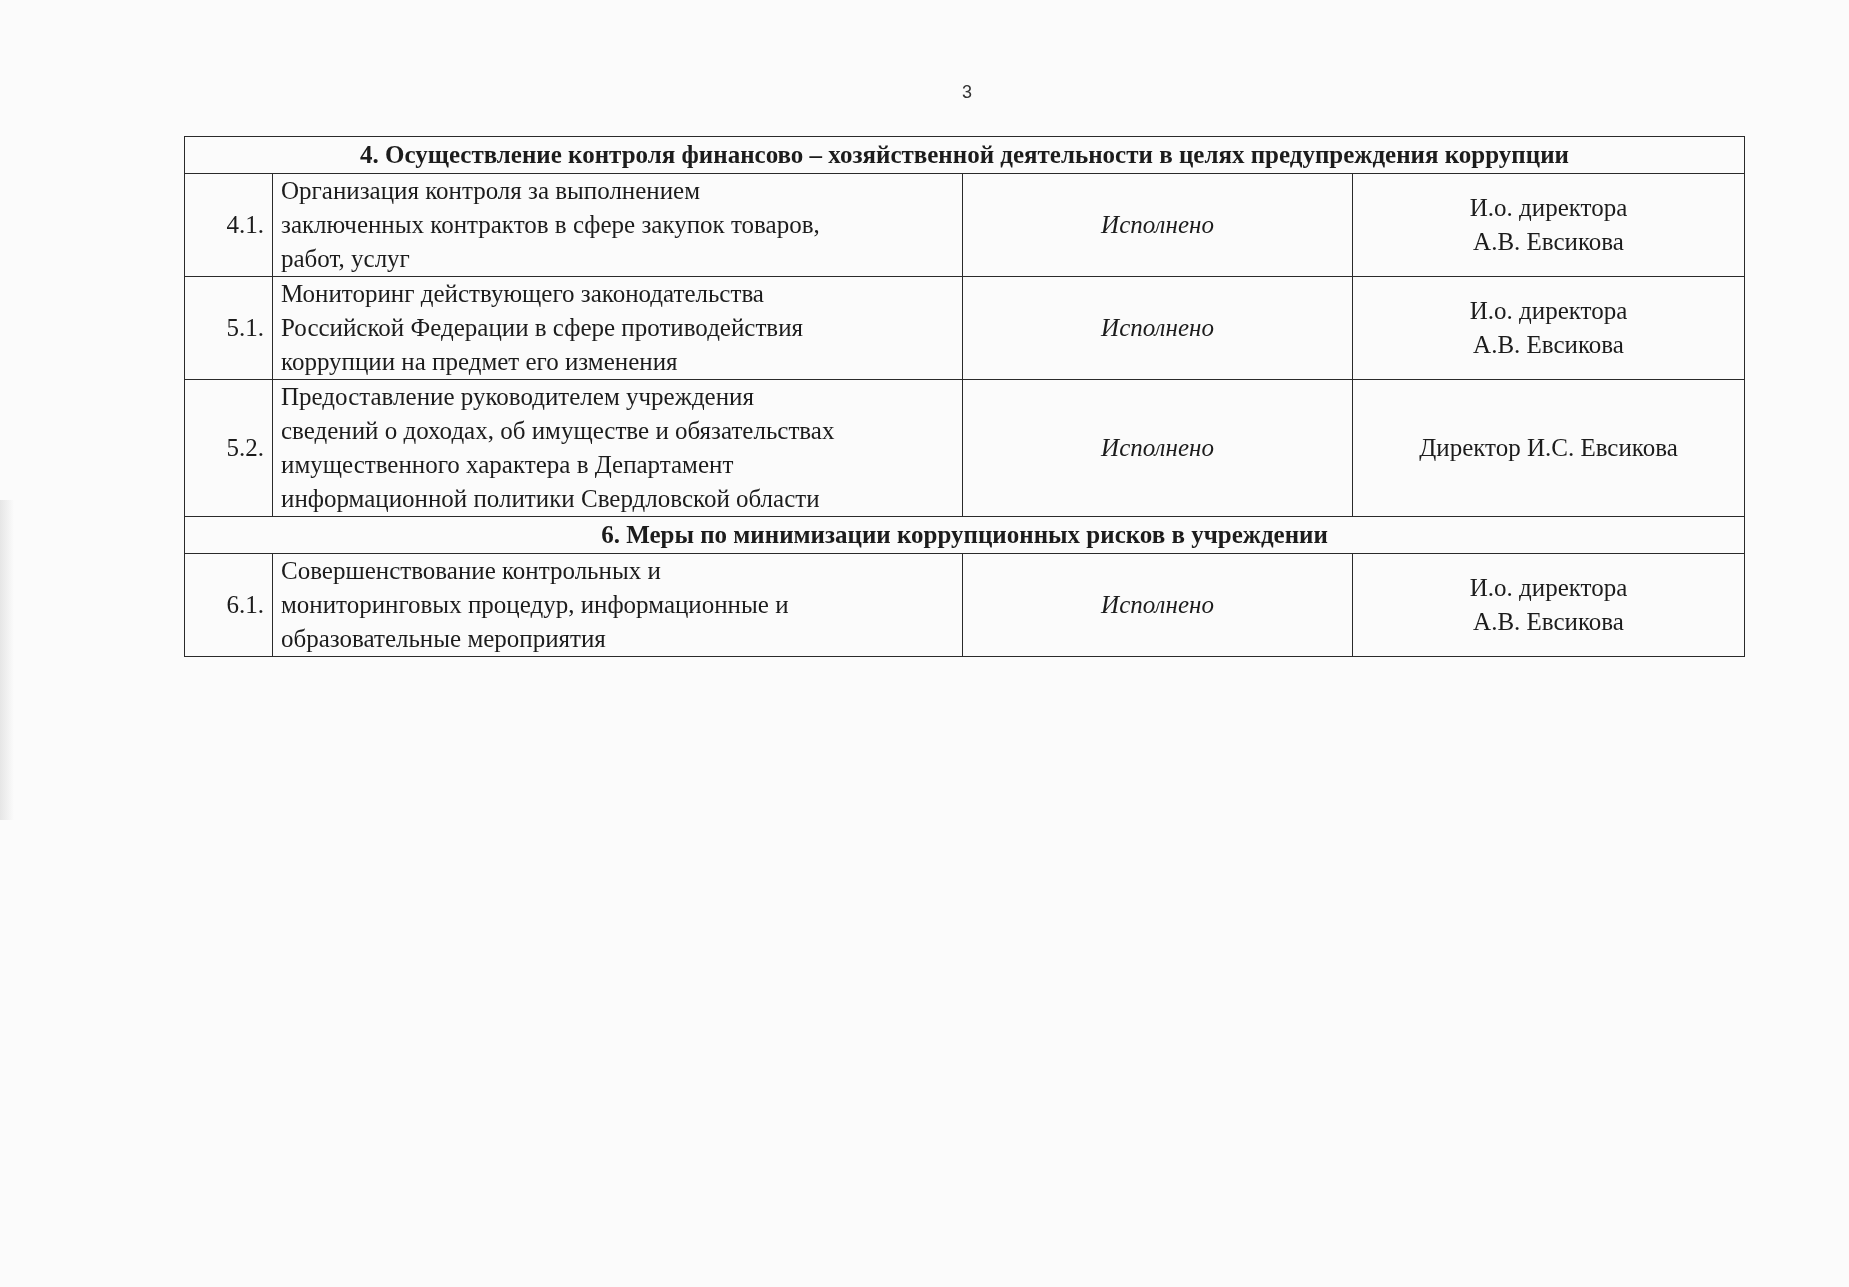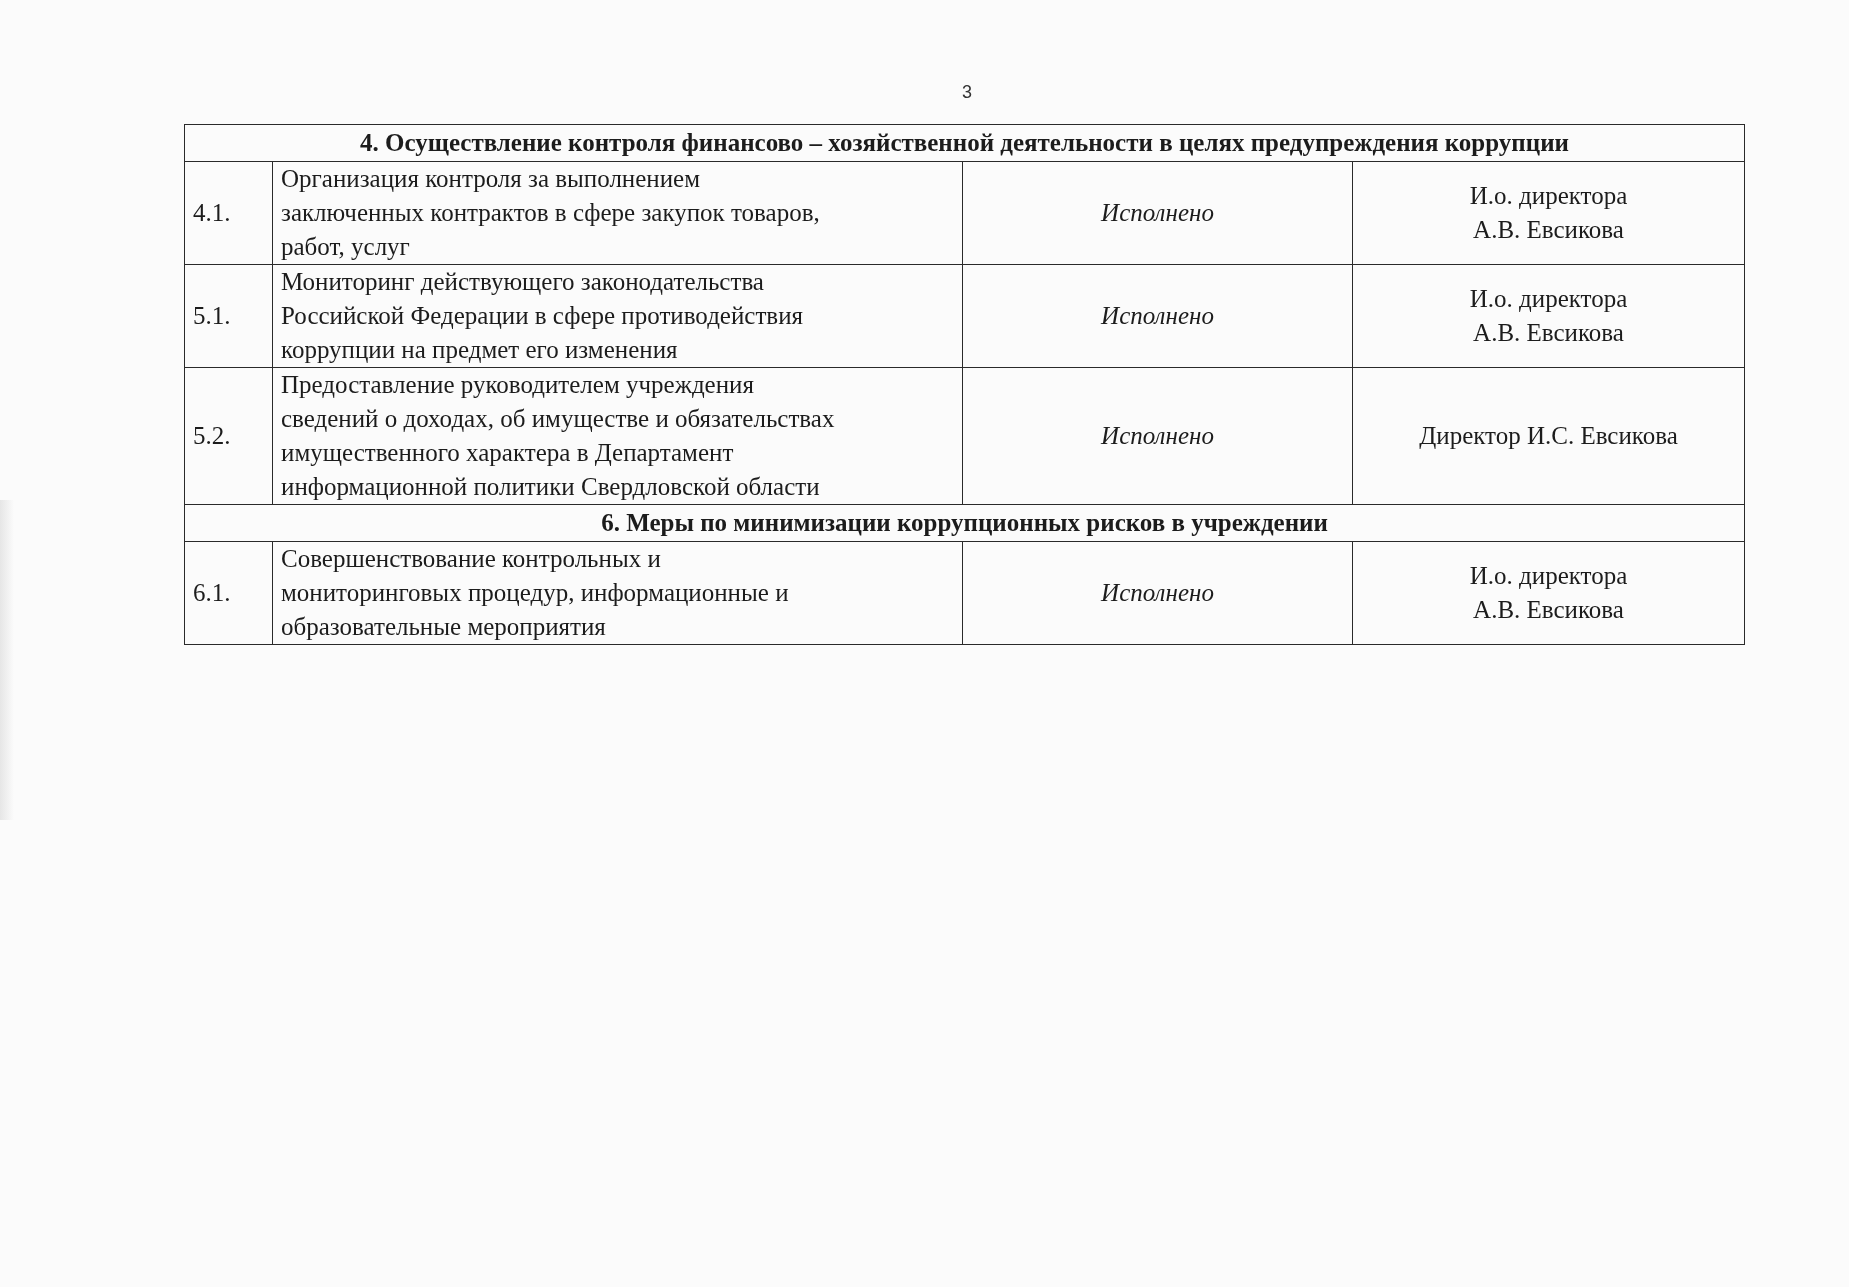--- a/index.html
+++ b/index.html
@@ -10,41 +10,41 @@
       overflow: hidden;
       font-family: "Liberation Serif", "DejaVu Serif", serif;
       color: #1c1c1c;
     }
     .page-number {
       position: absolute; left: 962px; top: 82px;
       font-family: "Liberation Sans", sans-serif;
       font-size: 18px; color: #333;
     }
     table.plan {
-      position: absolute; left: 184px; top: 124px;
+      position: absolute; left: 184px; top: 136px;
       width: 1560px;
       border-collapse: collapse;
       table-layout: fixed;
       font-size: 25px;
       line-height: 34px;
     }
     table.plan td {
       border: 1.5px solid #2a2a2a;
       vertical-align: middle;
       padding: 0 8px;
     }
     td.section {
       text-align: center;
       font-weight: bold;
       font-size: 25px;
       height: 36px;
       padding: 0;
       line-height: 34px;
     }
-    td.num { text-align: left; vertical-align: top; padding-top: 2px; }
+    td.num { text-align: right; vertical-align: top; padding-top: 2px; }
     td.desc { vertical-align: top; padding: 0 8px 0 12px; margin-left: 12px; }
     td.status { text-align: center; font-style: italic; }
     td.resp { text-align: center; margin-left: 36px; }
     .scan-edge {
       position: absolute; left: 0; top: 500px; width: 14px; height: 320px;
       background: linear-gradient(to right, #e6e6e6, rgba(240,240,240,0));
     }
   </style>
 </head>
 <body>

